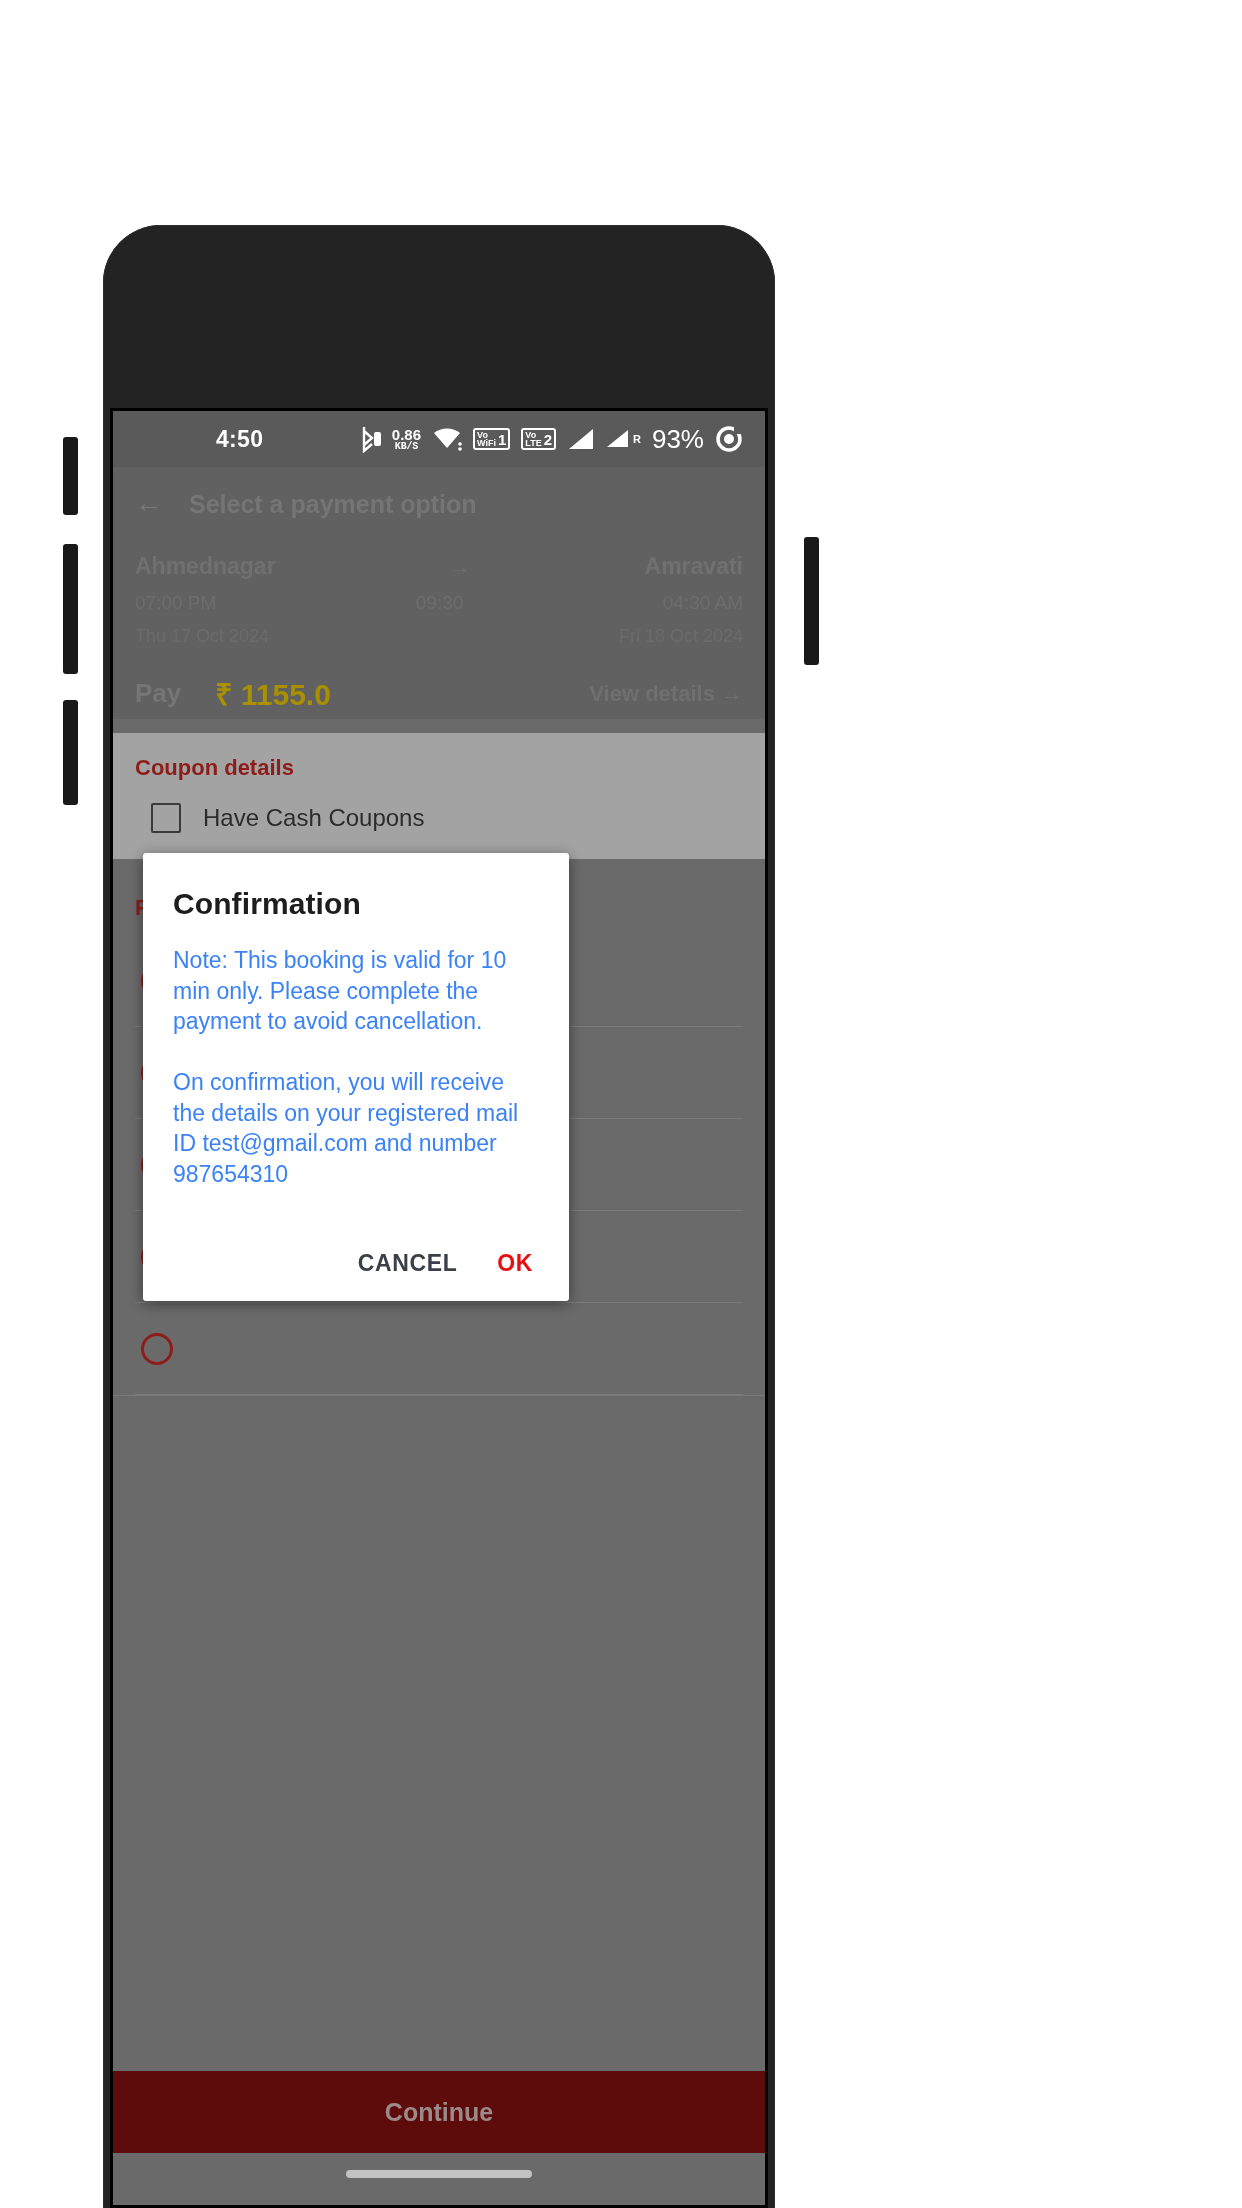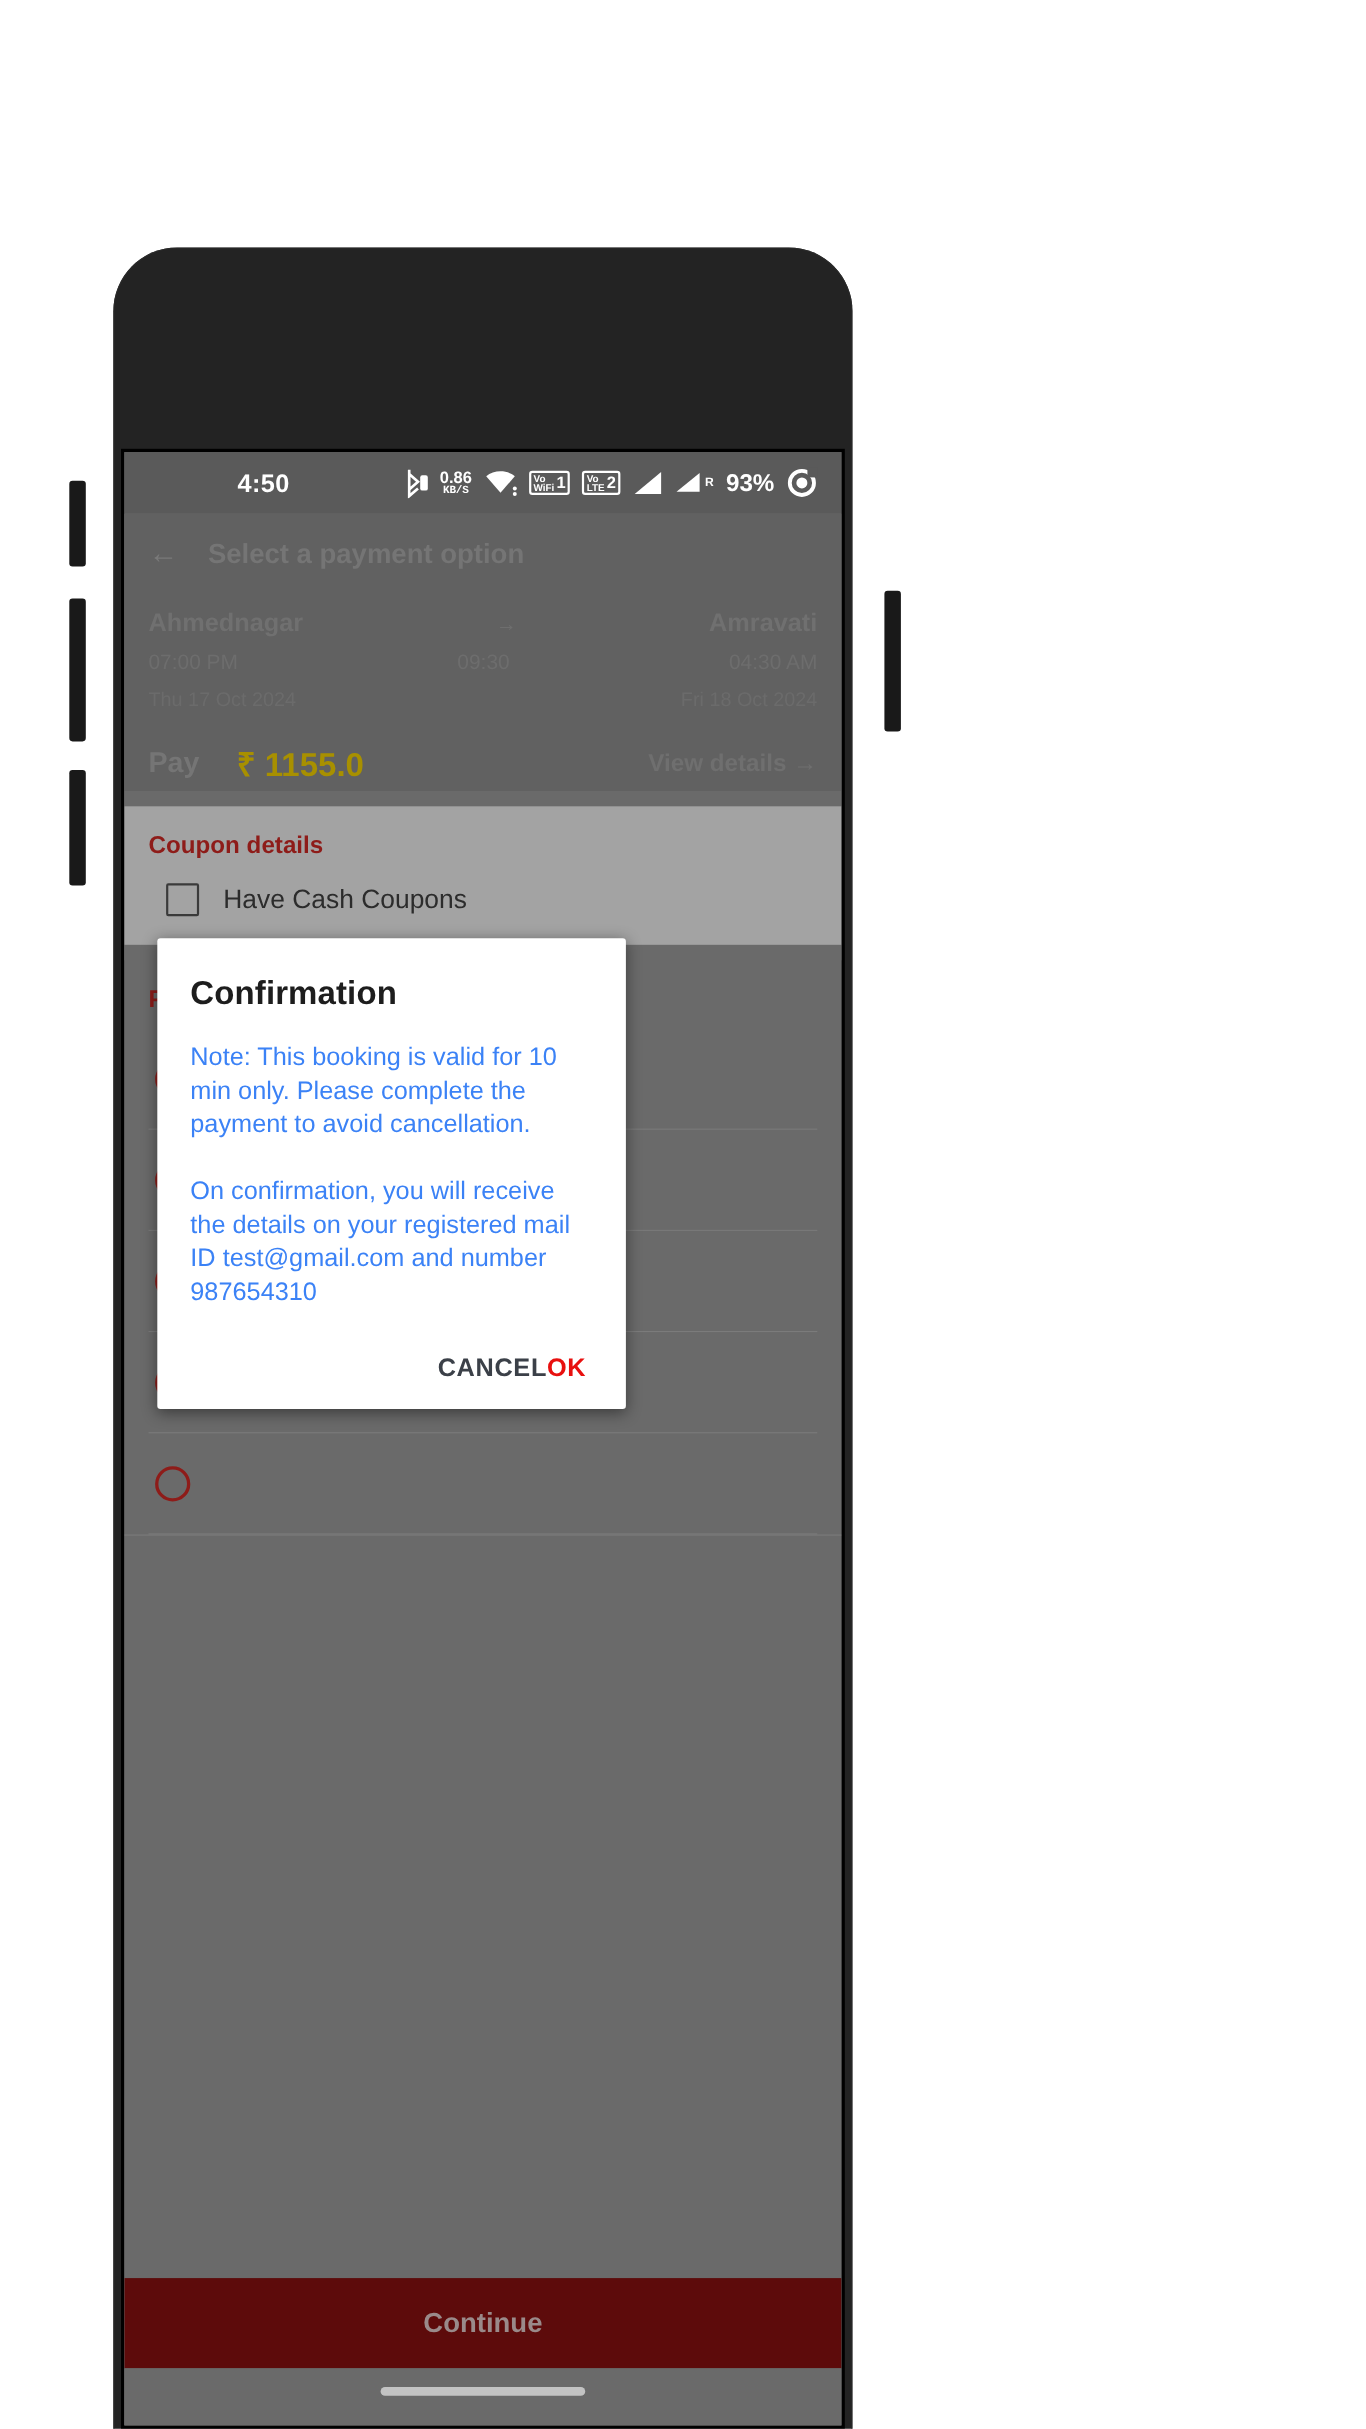--- a/index.html
+++ b/index.html
@@ -104,21 +104,21 @@
     gap: 2px;
     line-height: 1;
   }
   .volabel .stack {
     display: flex; flex-direction: column; line-height: 0.92;
   }
   .volabel .stack b { font-size: 9px; }
   .volabel .num { font-size: 15px; font-weight: bold; }
   .sig { position: relative; }
   .sig .rr { font-size: 11px; font-weight: bold; margin-left: 1px; }
-  .battpct { font-size: 22px; font-weight: bold; }
+  .battpct { font-size: 26px; font-weight: normal; }
 
   
   .page {
     position: relative;
     height: 1738px;
     background: #6a6a6a;
   }
 
   
   .summary {
@@ -297,21 +297,22 @@
   .dialog-body {
     font-size: 23px;
     line-height: 1.33;
     color: #3b82f6;
     white-space: pre-wrap;
   }
   .dialog-actions {
     display: flex;
     justify-content: flex-end;
     align-items: center;
-    margin-top: 40px;
+    gap: 40px;
+    margin-top: 60px;
     padding-right: 6px;
     padding-bottom: 6px;
   }
   .dlg-btn {
     font-size: 23px;
     font-weight: bold;
     letter-spacing: 0.6px;
     background: none;
     border: none;
     font-family: "Liberation Sans", sans-serif;

